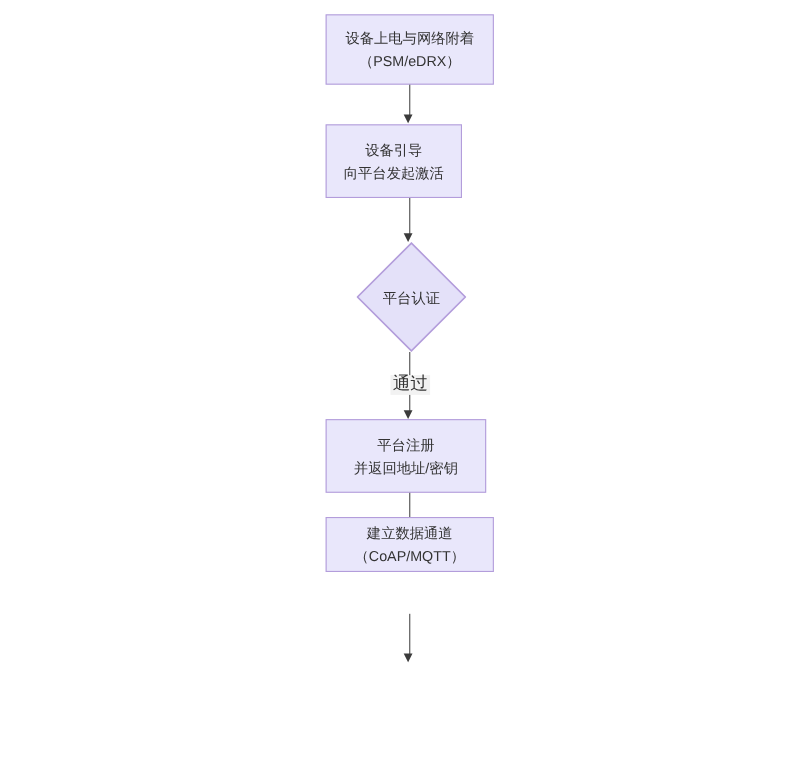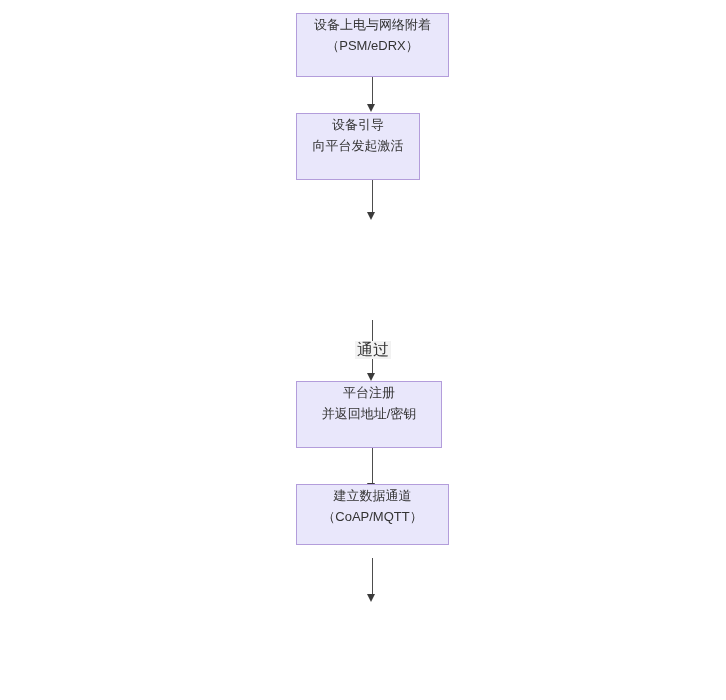--- a/index.html
+++ b/index.html
@@ -26,20 +26,21 @@
     box-sizing: border-box;
     background: #e9e7fb;
     border: 1.5px solid #b39ddb;
     color: #333333;
     font-size: 13px;
     line-height: 21px;
     text-align: center;
     display: flex;
     flex-direction: column;
     align-items: center;
+    justify-content: center;
     white-space: pre;
   }
   .node-line {
     display: block;
   }
   .decision-wrap {
     position: absolute;
     width: 100px;
     height: 100px;
   }
@@ -101,34 +102,40 @@
   <div class="arrowhead" style="left:367px; top:104px;"></div>
 
   <div class="node" style="left:296px; top:113px; width:124px; height:67px;">
     <span class="node-line">设备引导</span>
     <span class="node-line">向平台发起激活</span>
   </div>
 
   <div class="edge" style="left:372px; top:180px; height:33px;"></div>
   <div class="arrowhead" style="left:367px; top:212px;"></div>
 
+  <div class="decision-wrap" style="left:324px; top:220px;">
+    <svg class="decision-shape" viewBox="0 0 100 100">
+      <polygon points="50,1 99,50 50,99 1,50" fill="#e4e1f9" stroke="#b39ddb" stroke-width="1.5"></polygon>
+    </svg>
+    <div class="decision-label">平台认证</div>
+  </div>
 
   <div class="edge" style="left:372px; top:320px; height:54px;"></div>
   <div class="edge-label" style="left:355px; top:341px;">通过</div>
   <div class="arrowhead" style="left:367px; top:373px;"></div>
 
   <div class="node" style="left:296px; top:381px; width:146px; height:67px;">
     <span class="node-line">平台注册</span>
     <span class="node-line">并返回地址/密钥</span>
   </div>
 
   <div class="edge" style="left:372px; top:448px; height:36px;"></div>
   <div class="arrowhead" style="left:367px; top:483px;"></div>
 
-  <div class="node" style="left:296px; top:484px; width:153px; height:61px;">
+  <div class="node" style="left:296px; top:470px; width:153px; height:50px;">
     <span class="node-line">建立数据通道</span>
     <span class="node-line">（CoAP/MQTT）</span>
   </div>
 
   <div class="edge" style="left:372px; top:558px; height:37px;"></div>
   <div class="arrowhead" style="left:367px; top:594px;"></div>
 
 
 </div>
 

